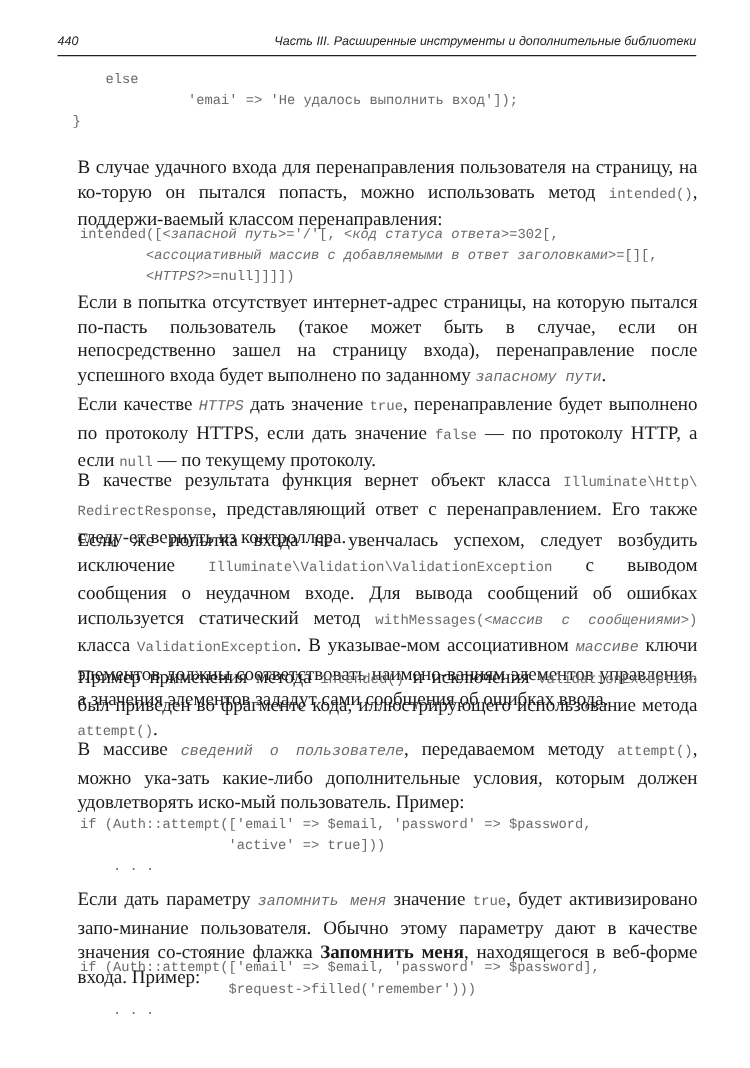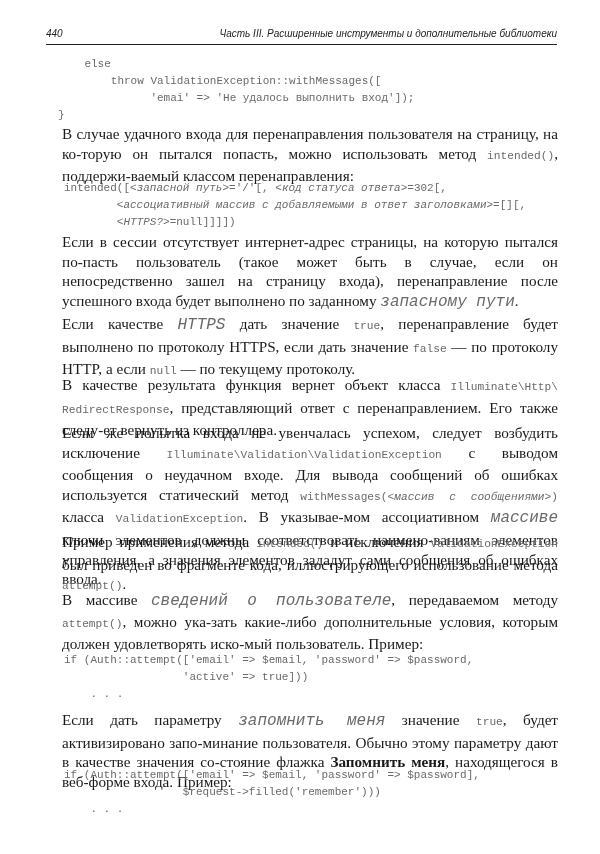--- a/index.html
+++ b/index.html
@@ -18,53 +18,52 @@
     .code {
       font-family: "Liberation Mono", monospace; font-size: 11px; color: #6a6a6a;
       white-space: pre; line-height: 17px; margin: 0;
     }
     .code i { font-style: italic; text-align: right; }
     .para {
       text-align: justify; line-height: 19.6px; margin: 0;
       hyphens: manual;
     }
     .mono { font-family: "Liberation Mono", monospace; font-size: 11.2px; color: #6a6a6a; }
-    .mono-i { font-family: "Liberation Mono", monospace; font-size: 16px; color: #6a6a6a; font-style: italic; }
+    .mono-i { font-family: "Liberation Mono", monospace; font-size: 12px; color: #6a6a6a; font-style: italic; }
     .bold { font-weight: bold; }
     .block { position: absolute; left: 0; width: 496px; }
   </style>
 </head>
 <body>
 
 <div class="page">
 
   <div class="header">
     <span class="num">440</span>
     <span class="title">Часть III. Расширенные инструменты и дополнительные библиотеки</span>
   </div>
 
   <div class="block" style="top:56px; left:-4px;">
     <pre class="code">    else</pre>
-    <pre class="code">        throw ValidationException::withMessages([</pre>
     <pre class="code">              'emai' =&gt; 'Не удалось выполнить вход']);</pre>
     <pre class="code">}</pre>
   </div>
 
   <p class="para block" style="top:124px;">
     <span>В случае удачного входа для перенаправления пользователя на страницу, на ко-торую он пытался попасть, можно использовать метод </span><span class="mono">intended()</span><span>, поддержи-ваемый классом перенаправления:</span>
   </p>
 
   <div class="block" style="top:180px; left:2px;">
     <pre class="code"><span>intended([&lt;</span><i>запасной путь</i><span>&gt;='/'[, &lt;</span><i>код статуса ответа</i><span>&gt;=302[,</span></pre>
     <pre class="code"><span>        &lt;</span><i>ассоциативный массив с добавляемыми в ответ заголовками</i><span>&gt;=[][,</span></pre>
     <pre class="code"><span>        &lt;</span><i>HTTPS?</i><span>&gt;=null]]]])</span></pre>
   </div>
 
   <p class="para block" style="top:232px;">
-    <span>Если в сессии отсутствует интернет-адрес страницы, на которую пытался по-пасть пользователь (такое может быть в случае, если он непосредственно зашел на страницу входа), перенаправление после успешного входа будет выполнено по заданному </span><span class="mono-i">запасному пути</span><span>.</span>
+    <span>Если в попытка отсутствует интернет-адрес страницы, на которую пытался по-пасть пользователь (такое может быть в случае, если он непосредственно зашел на страницу входа), перенаправление после успешного входа будет выполнено по заданному </span><span class="mono-i">запасному пути</span><span>.</span>
   </p>
 
   <p class="para block" style="top:314px;">
     <span>Если качестве </span><span class="mono-i">HTTPS</span><span> дать значение </span><span class="mono">true</span><span>, перенаправление будет выполнено по протоколу HTTPS, если дать значение </span><span class="mono">false</span><span> — по протоколу HTTP, а если </span><span class="mono">null</span><span> — по текущему протоколу.</span>
   </p>
 
   <p class="para block" style="top:375px;">
     <span>В качестве результата функция вернет объект класса </span><span class="mono">Illuminate\Http\ RedirectResponse</span><span>, представляющий ответ с перенаправлением. Его также следу-ет вернуть из контроллера.</span>
   </p>
 

